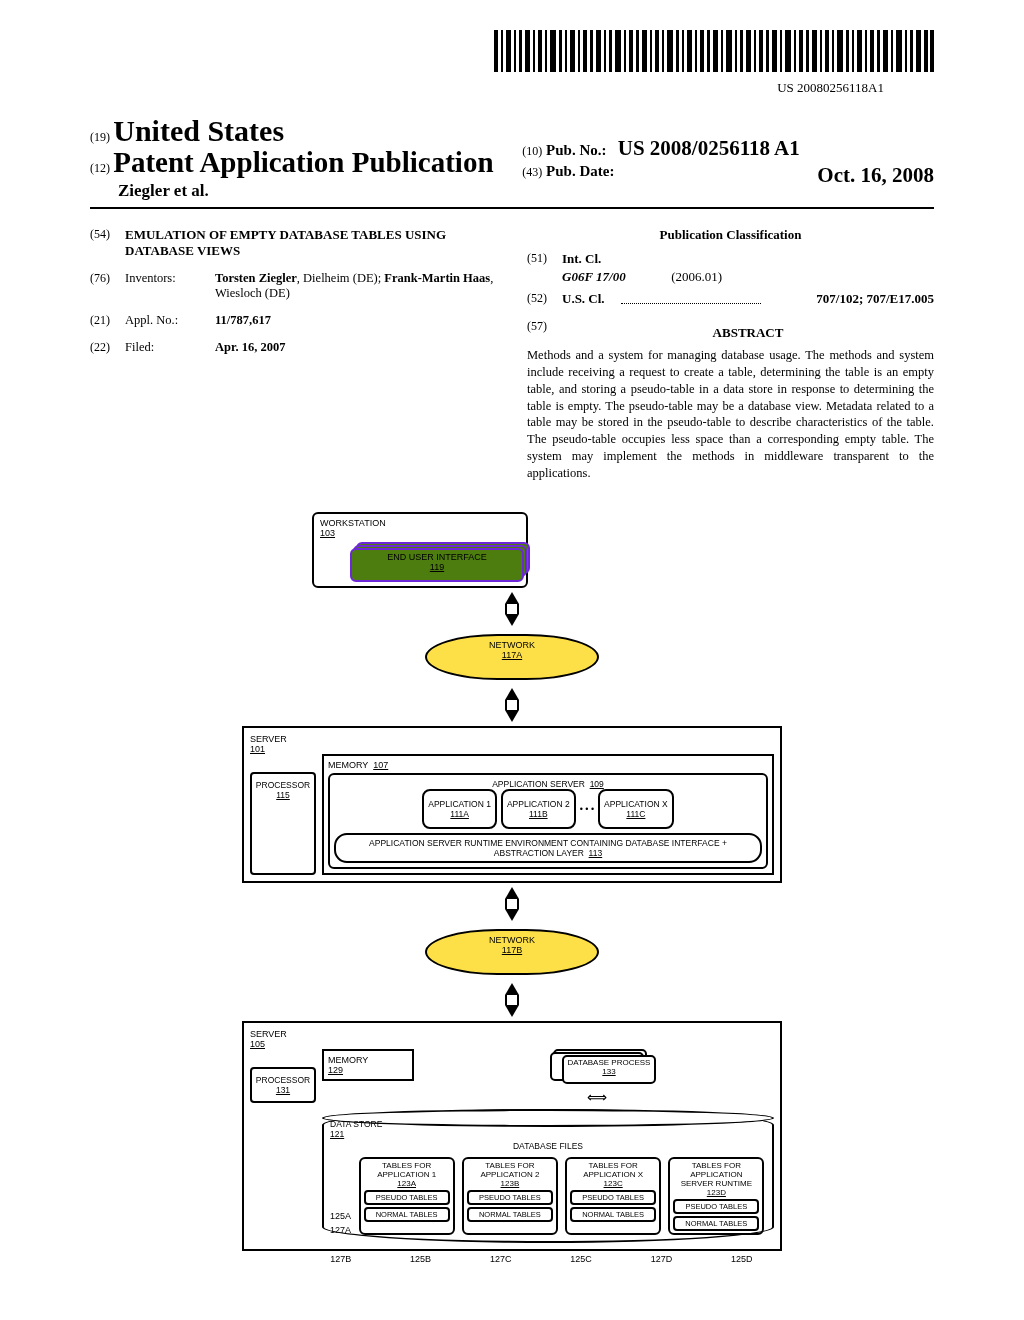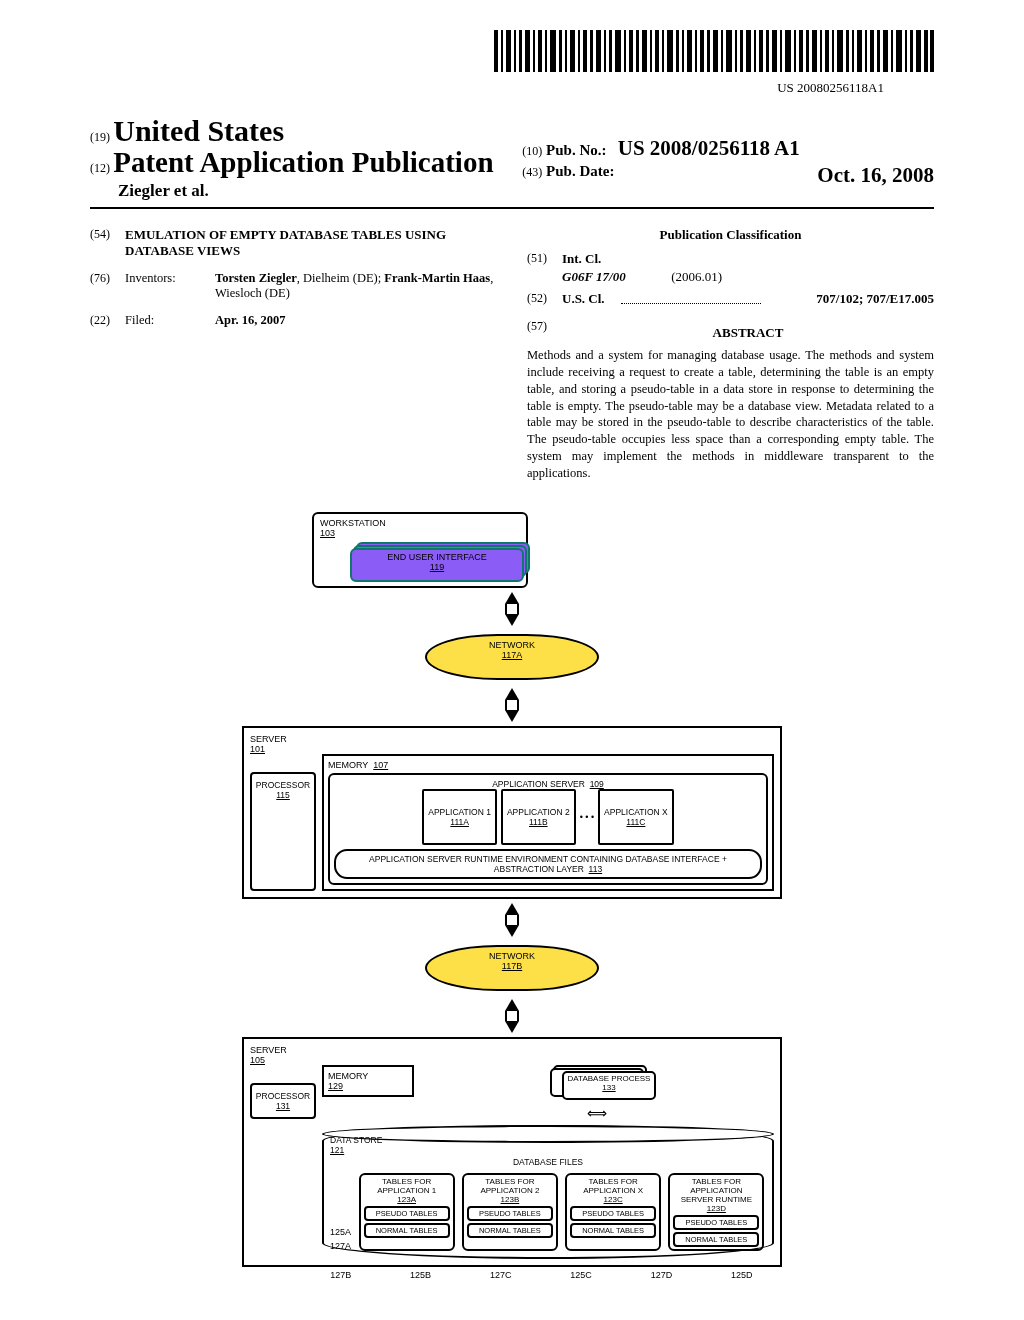--- a/index.html
+++ b/index.html
@@ -101,22 +101,22 @@
     border: 2px solid #000;
     border-radius: 6px;
     padding: 4px 6px;
     background: #fff;
     position: relative;
   }
   .ref-num { text-decoration: underline; }
   .workstation { width: 200px; margin-left: 70px; position: relative; }
   .eui-stack { position: relative; margin: 4px 0 0 30px; height: 40px; }
   .stack-card {
-    position: absolute; border: 2px solid #0f766e; border-radius: 6px;
-    background: #8b5cf6; width: 170px; height: 28px;
+    position: absolute; border: 2px solid #6d28d9; border-radius: 6px;
+    background: #4d7c0f; width: 170px; height: 28px;
   }
   .stack-card.c1 { left: 6px; top: 0; }
   .stack-card.c2 { left: 3px; top: 3px; }
   .stack-card.c3 { left: 0; top: 6px; text-align: center; padding-top: 2px; }
   .cloud {
     border: 2px solid #000;
     border-radius: 50% / 60%;
     width: 170px; height: 38px;
     margin: 8px auto;
     text-align: center;
@@ -130,21 +130,21 @@
   }
   .arrow-up { border-bottom: 12px solid #000; }
   .arrow-down { border-top: 12px solid #000; }
   .arrow-stem { width: 10px; height: 10px; border-left: 2px solid #000; border-right: 2px solid #000; margin: 0 auto; }
   .server-box { border: 2px solid #000; padding: 6px; margin-top: 4px; }
   .server-inner { display: flex; gap: 6px; }
   .proc-box { border: 2px solid #000; border-radius: 4px; width: 58px; text-align: center; padding: 6px 2px; margin-top: 18px; font-size: 8.5px;}
   .mem-box { border: 2px solid #000; flex: 1; padding: 4px; }
   .mem-hdr { font-size: 9px; margin-bottom: 3px; }
   .apps-row { display: flex; gap: 4px; align-items: center; justify-content: center; }
-  .app-box { border: 2px solid #000; border-radius: 2px; padding: 16px 4px; text-align: center; font-size: 8.5px; }
+  .app-box { border: 2px solid #000; border-radius: 8px; padding: 8px 4px; text-align: center; font-size: 8.5px; }
   .rt-box { border: 2px solid #000; border-radius: 13px; padding: 3px 6px; text-align: center; font-size: 8.5px; margin-top: 4px; }
   .datastore {
     border: 2px solid #000; border-radius: 50% / 12%;
     padding: 8px 6px 6px 6px; margin-top: 4px; position: relative;
   }
   .datastore::before {
     content: "";
     position: absolute; top: -2px; left: -2px; right: -2px; height: 14px;
     border: 2px solid #000; border-radius: 50%;
     background: #fff;
@@ -268,20 +268,25 @@
       <div class="field-row">
         <div class="field-code">(54)</div>
         <div class="title-caps" style="flex:1">EMULATION OF EMPTY DATABASE TABLES USING DATABASE VIEWS</div>
       </div>
       <div class="field-row">
         <div class="field-code">(76)</div>
         <div class="field-label">Inventors:</div>
         <div class="field-val"><span class="bold">Torsten Ziegler</span>, Dielheim (DE); <span class="bold">Frank-Martin Haas</span>, Wiesloch (DE)</div>
       </div>
       <div class="field-row">
+        <div class="field-code">(21)</div>
+        <div class="field-label">Appl. No.:</div>
+        <div class="field-val bold">11/787,617</div>
+      </div>
+      <div class="field-row">
         <div class="field-code">(22)</div>
         <div class="field-label">Filed:</div>
         <div class="field-val bold">Apr. 16, 2007</div>
       </div>
     </div>
 
     <div class="col">
       <div class="class-head">Publication Classification</div>
       <div class="field-row" style="margin-bottom:2px;">
         <div class="field-code">(51)</div>

